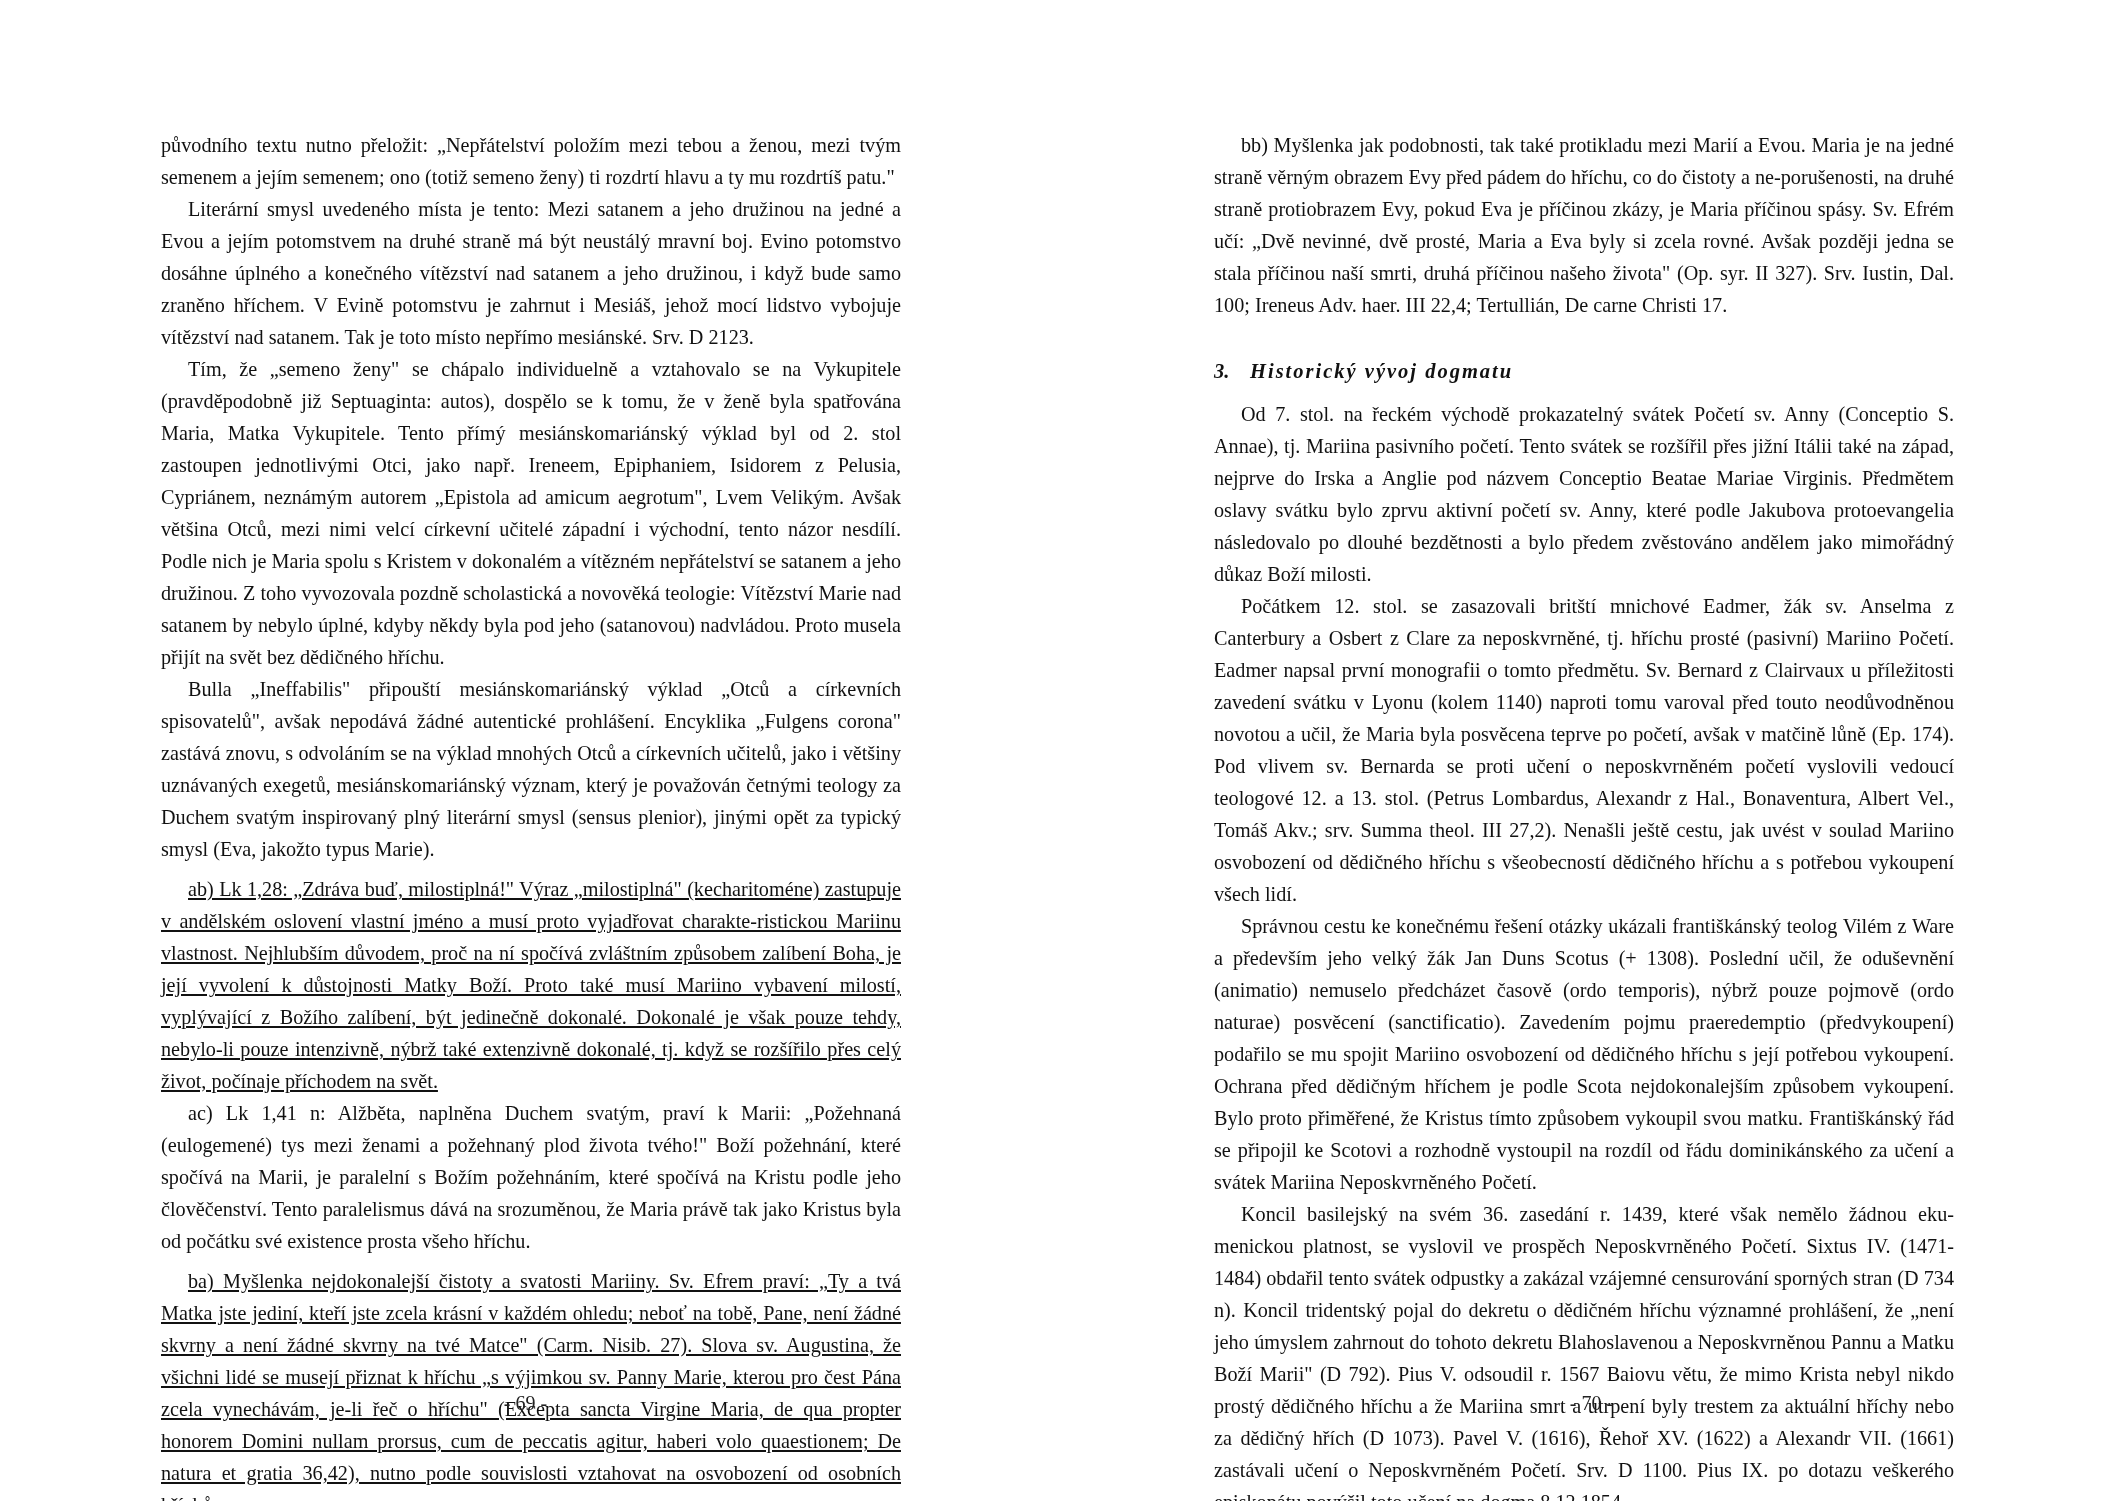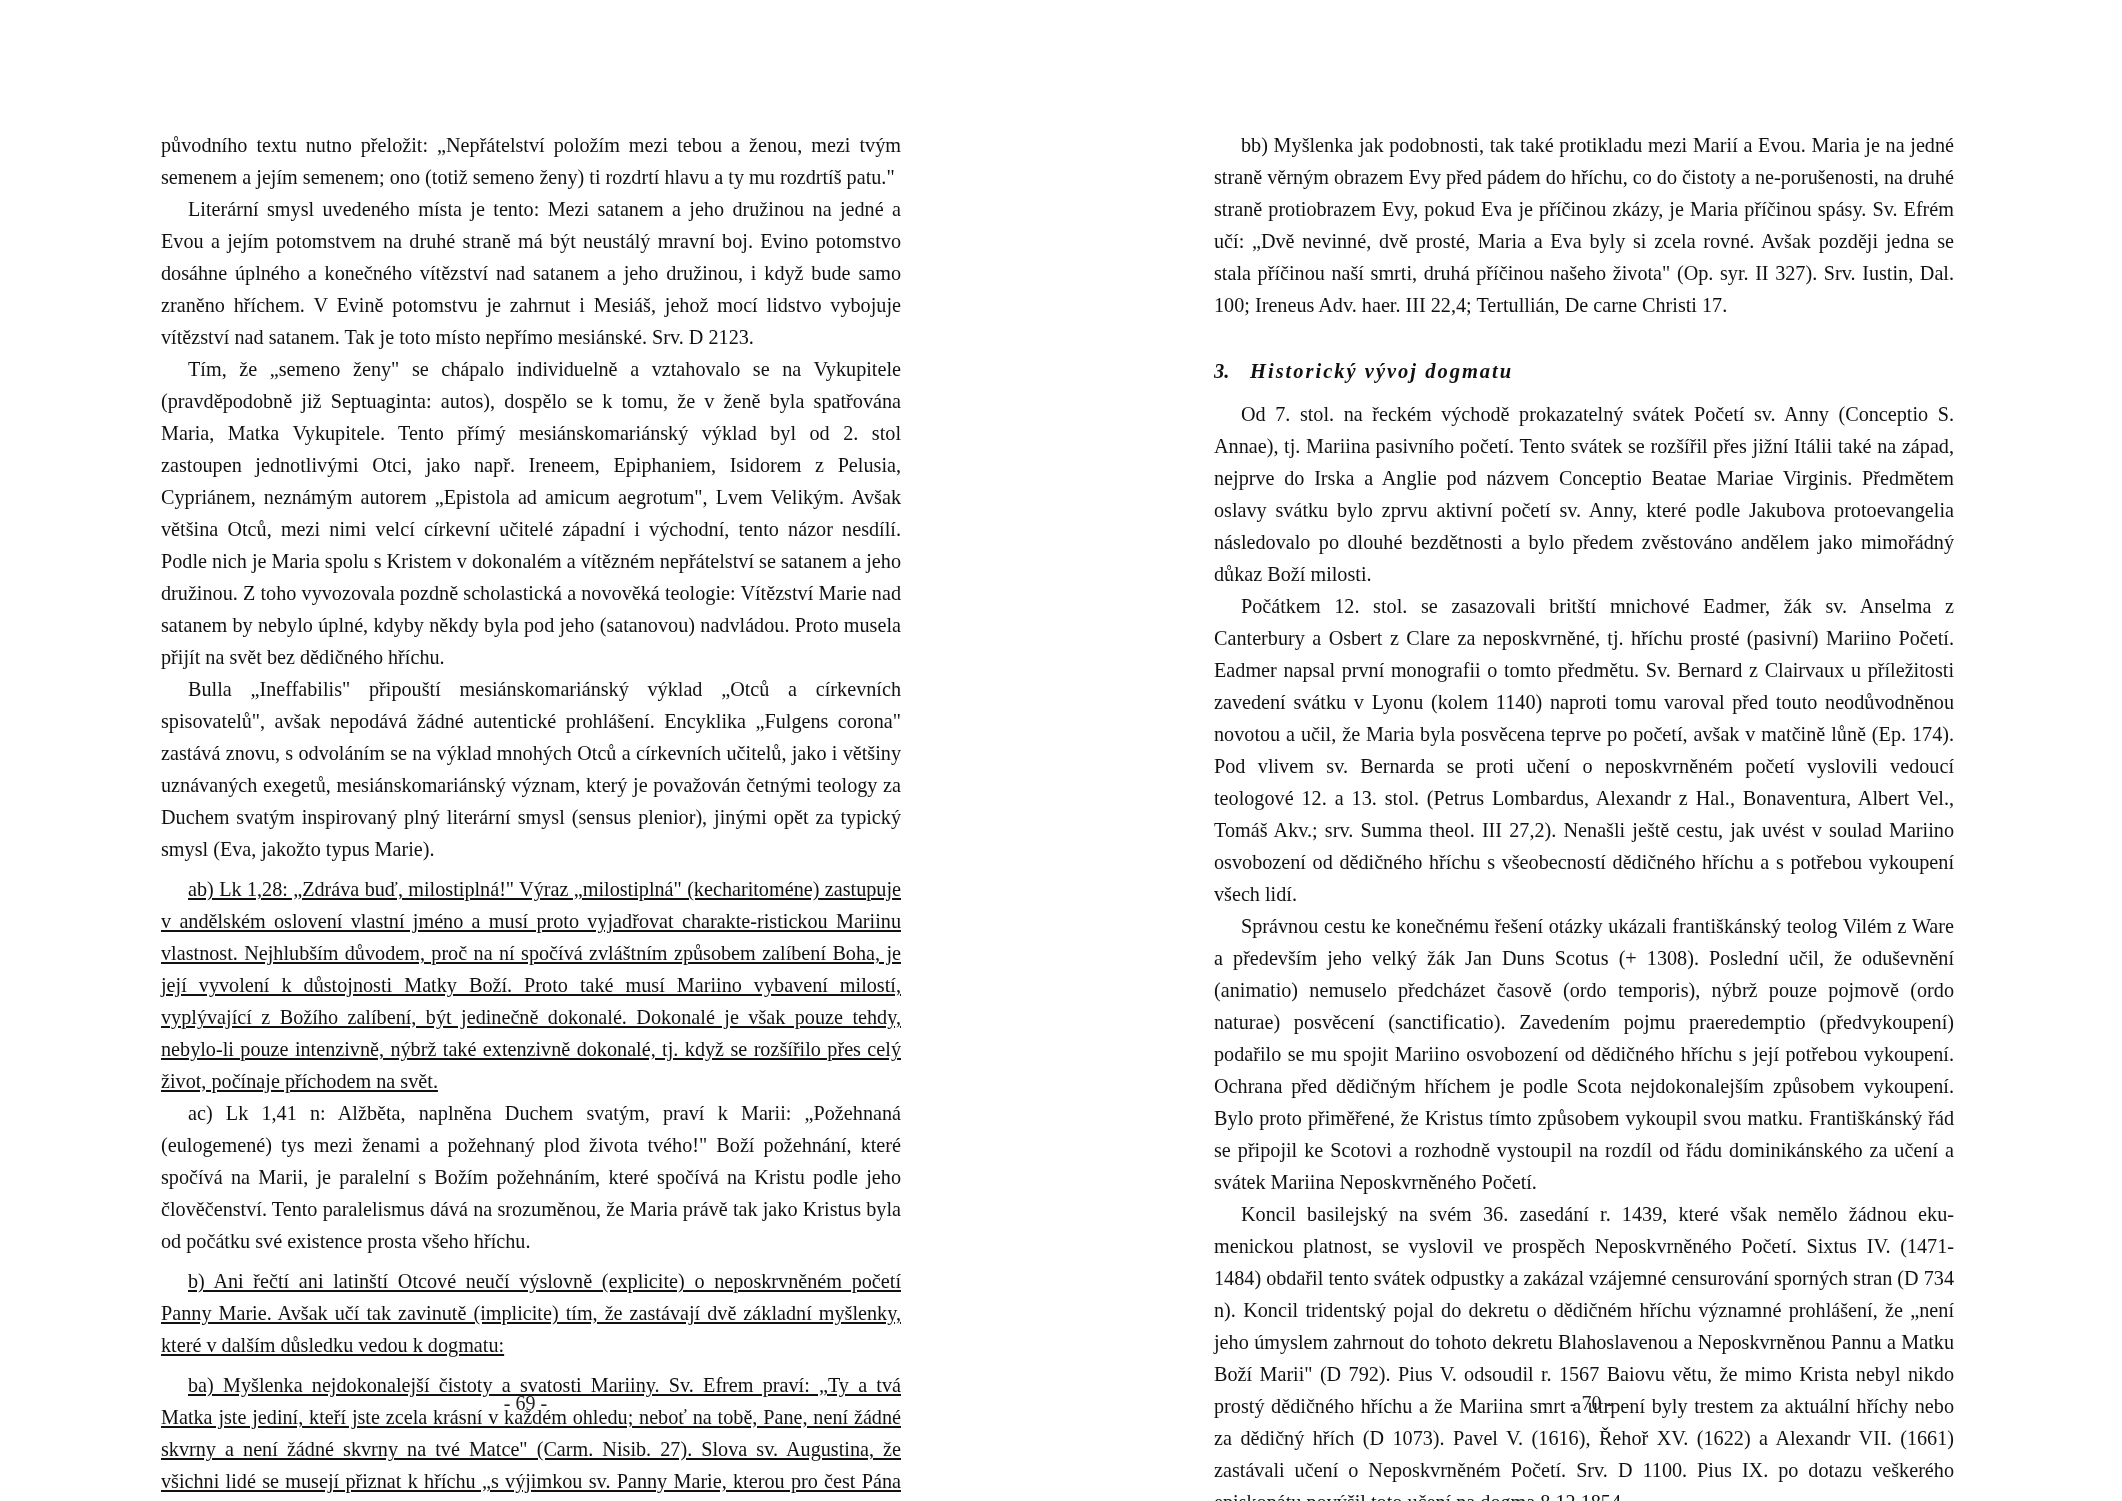--- a/index.html
+++ b/index.html
@@ -66,21 +66,20 @@
 <body>
 
 <div class="page left">
   <div class="column">
     <p class="para first-noindent">původního textu nutno přeložit: „Nepřátelství položím mezi tebou a ženou, mezi tvým semenem a jejím semenem; ono (totiž semeno ženy) ti rozdrtí hlavu a ty mu rozdrtíš patu."</p>
     <p class="para">Literární smysl uvedeného místa je tento: Mezi satanem a jeho družinou na jedné a Evou a jejím potomstvem na druhé straně má být neustálý mravní boj. Evino potomstvo dosáhne úplného a konečného vítězství nad satanem a jeho družinou, i když bude samo zraněno hříchem. V Evině potomstvu je zahrnut i Mesiáš, jehož mocí lidstvo vybojuje vítězství nad satanem. Tak je toto místo nepřímo mesiánské. Srv. D 2123.</p>
     <p class="para">Tím, že „semeno ženy" se chápalo individuelně a vztahovalo se na Vykupitele (pravděpodobně již Septuaginta: autos), dospělo se k tomu, že v ženě byla spatřována Maria, Matka Vykupitele. Tento přímý mesiánskomariánský výklad byl od 2. stol zastoupen jednotlivými Otci, jako např. Ireneem, Epiphaniem, Isidorem z Pelusia, Cypriánem, neznámým autorem „Epistola ad amicum aegrotum", Lvem Velikým. Avšak většina Otců, mezi nimi velcí církevní učitelé západní i východní, tento názor nesdílí. Podle nich je Maria spolu s Kristem v dokonalém a vítězném nepřátelství se satanem a jeho družinou. Z toho vyvozovala pozdně scholastická a novověká teologie: Vítězství Marie nad satanem by nebylo úplné, kdyby někdy byla pod jeho (satanovou) nadvládou. Proto musela přijít na svět bez dědičného hříchu.</p>
     <p class="para">Bulla „Ineffabilis" připouští mesiánskomariánský výklad „Otců a církevních spisovatelů", avšak nepodává žádné autentické prohlášení. Encyklika „Fulgens corona" zastává znovu, s odvoláním se na výklad mnohých Otců a církevních učitelů, jako i většiny uznávaných exegetů, mesiánskomariánský význam, který je považován četnými teology za Duchem svatým inspirovaný plný literární smysl (sensus plenior), jinými opět za typický smysl (Eva, jakožto typus Marie).</p>
     <p class="para gap-before">ab) Lk 1,28: „Zdráva buď, milostiplná!" Výraz „milostiplná" (kecharitoméne) zastupuje v andělském oslovení vlastní jméno a musí proto vyjadřovat charakte-ristickou Mariinu vlastnost. Nejhlubším důvodem, proč na ní spočívá zvláštním způsobem zalíbení Boha, je její vyvolení k důstojnosti Matky Boží. Proto také musí Mariino vybavení milostí, vyplývající z Božího zalíbení, být jedinečně dokonalé. Dokonalé je však pouze tehdy, nebylo-li pouze intenzivně, nýbrž také extenzivně dokonalé, tj. když se rozšířilo přes celý život, počínaje příchodem na svět.</p>
     <p class="para">ac) Lk 1,41 n: Alžběta, naplněna Duchem svatým, praví k Marii: „Požehnaná (eulogemené) tys mezi ženami a požehnaný plod života tvého!" Boží požehnání, které spočívá na Marii, je paralelní s Božím požehnáním, které spočívá na Kristu podle jeho člověčenství. Tento paralelismus dává na srozuměnou, že Maria právě tak jako Kristus byla od počátku své existence prosta všeho hříchu.</p>
-    <p class="para gap-before">b)  Ani řečtí ani latinští Otcové neučí výslovně (explicite) o neposkrvněném početí Panny Marie. Avšak učí tak zavinutě (implicite) tím, že zastávají dvě základní myšlenky, které v dalším důsledku vedou k dogmatu:</p>
     <p class="para gap-before">ba) Myšlenka nejdokonalejší čistoty a svatosti Mariiny. Sv. Efrem praví: „Ty a tvá Matka jste jediní, kteří jste zcela krásní v každém ohledu; neboť na tobě, Pane, není žádné skvrny a není žádné skvrny na tvé Matce" (Carm. Nisib. 27). Slova sv. Augustina, že všichni lidé se musejí přiznat k hříchu „s výjimkou sv. Panny Marie, kterou pro čest Pána zcela vynechávám, je-li řeč o hříchu" (Excepta sancta Virgine Maria, de qua propter honorem Domini nullam prorsus, cum de peccatis agitur, haberi volo quaestionem; De natura et gratia 36,42), nutno podle souvislosti vztahovat na osvobození od osobních hříchů.</p>
   </div>
   <div class="page-number">- 69 -</div>
 </div>
 
 <div class="page right">
   <div class="column">
     <p class="para">bb) Myšlenka jak podobnosti, tak také protikladu mezi Marií a Evou. Maria je na jedné straně věrným obrazem Evy před pádem do hříchu, co do čistoty a ne-porušenosti, na druhé straně protiobrazem Evy, pokud Eva je příčinou zkázy, je Maria příčinou spásy. Sv. Efrém učí: „Dvě nevinné, dvě prosté, Maria a Eva byly si zcela rovné. Avšak později jedna se stala příčinou naší smrti, druhá příčinou našeho života" (Op. syr. II 327). Srv. Iustin, Dal. 100; Ireneus Adv. haer. III 22,4; Tertullián, De carne Christi 17.</p>
 
     <h3 class="heading h3">

